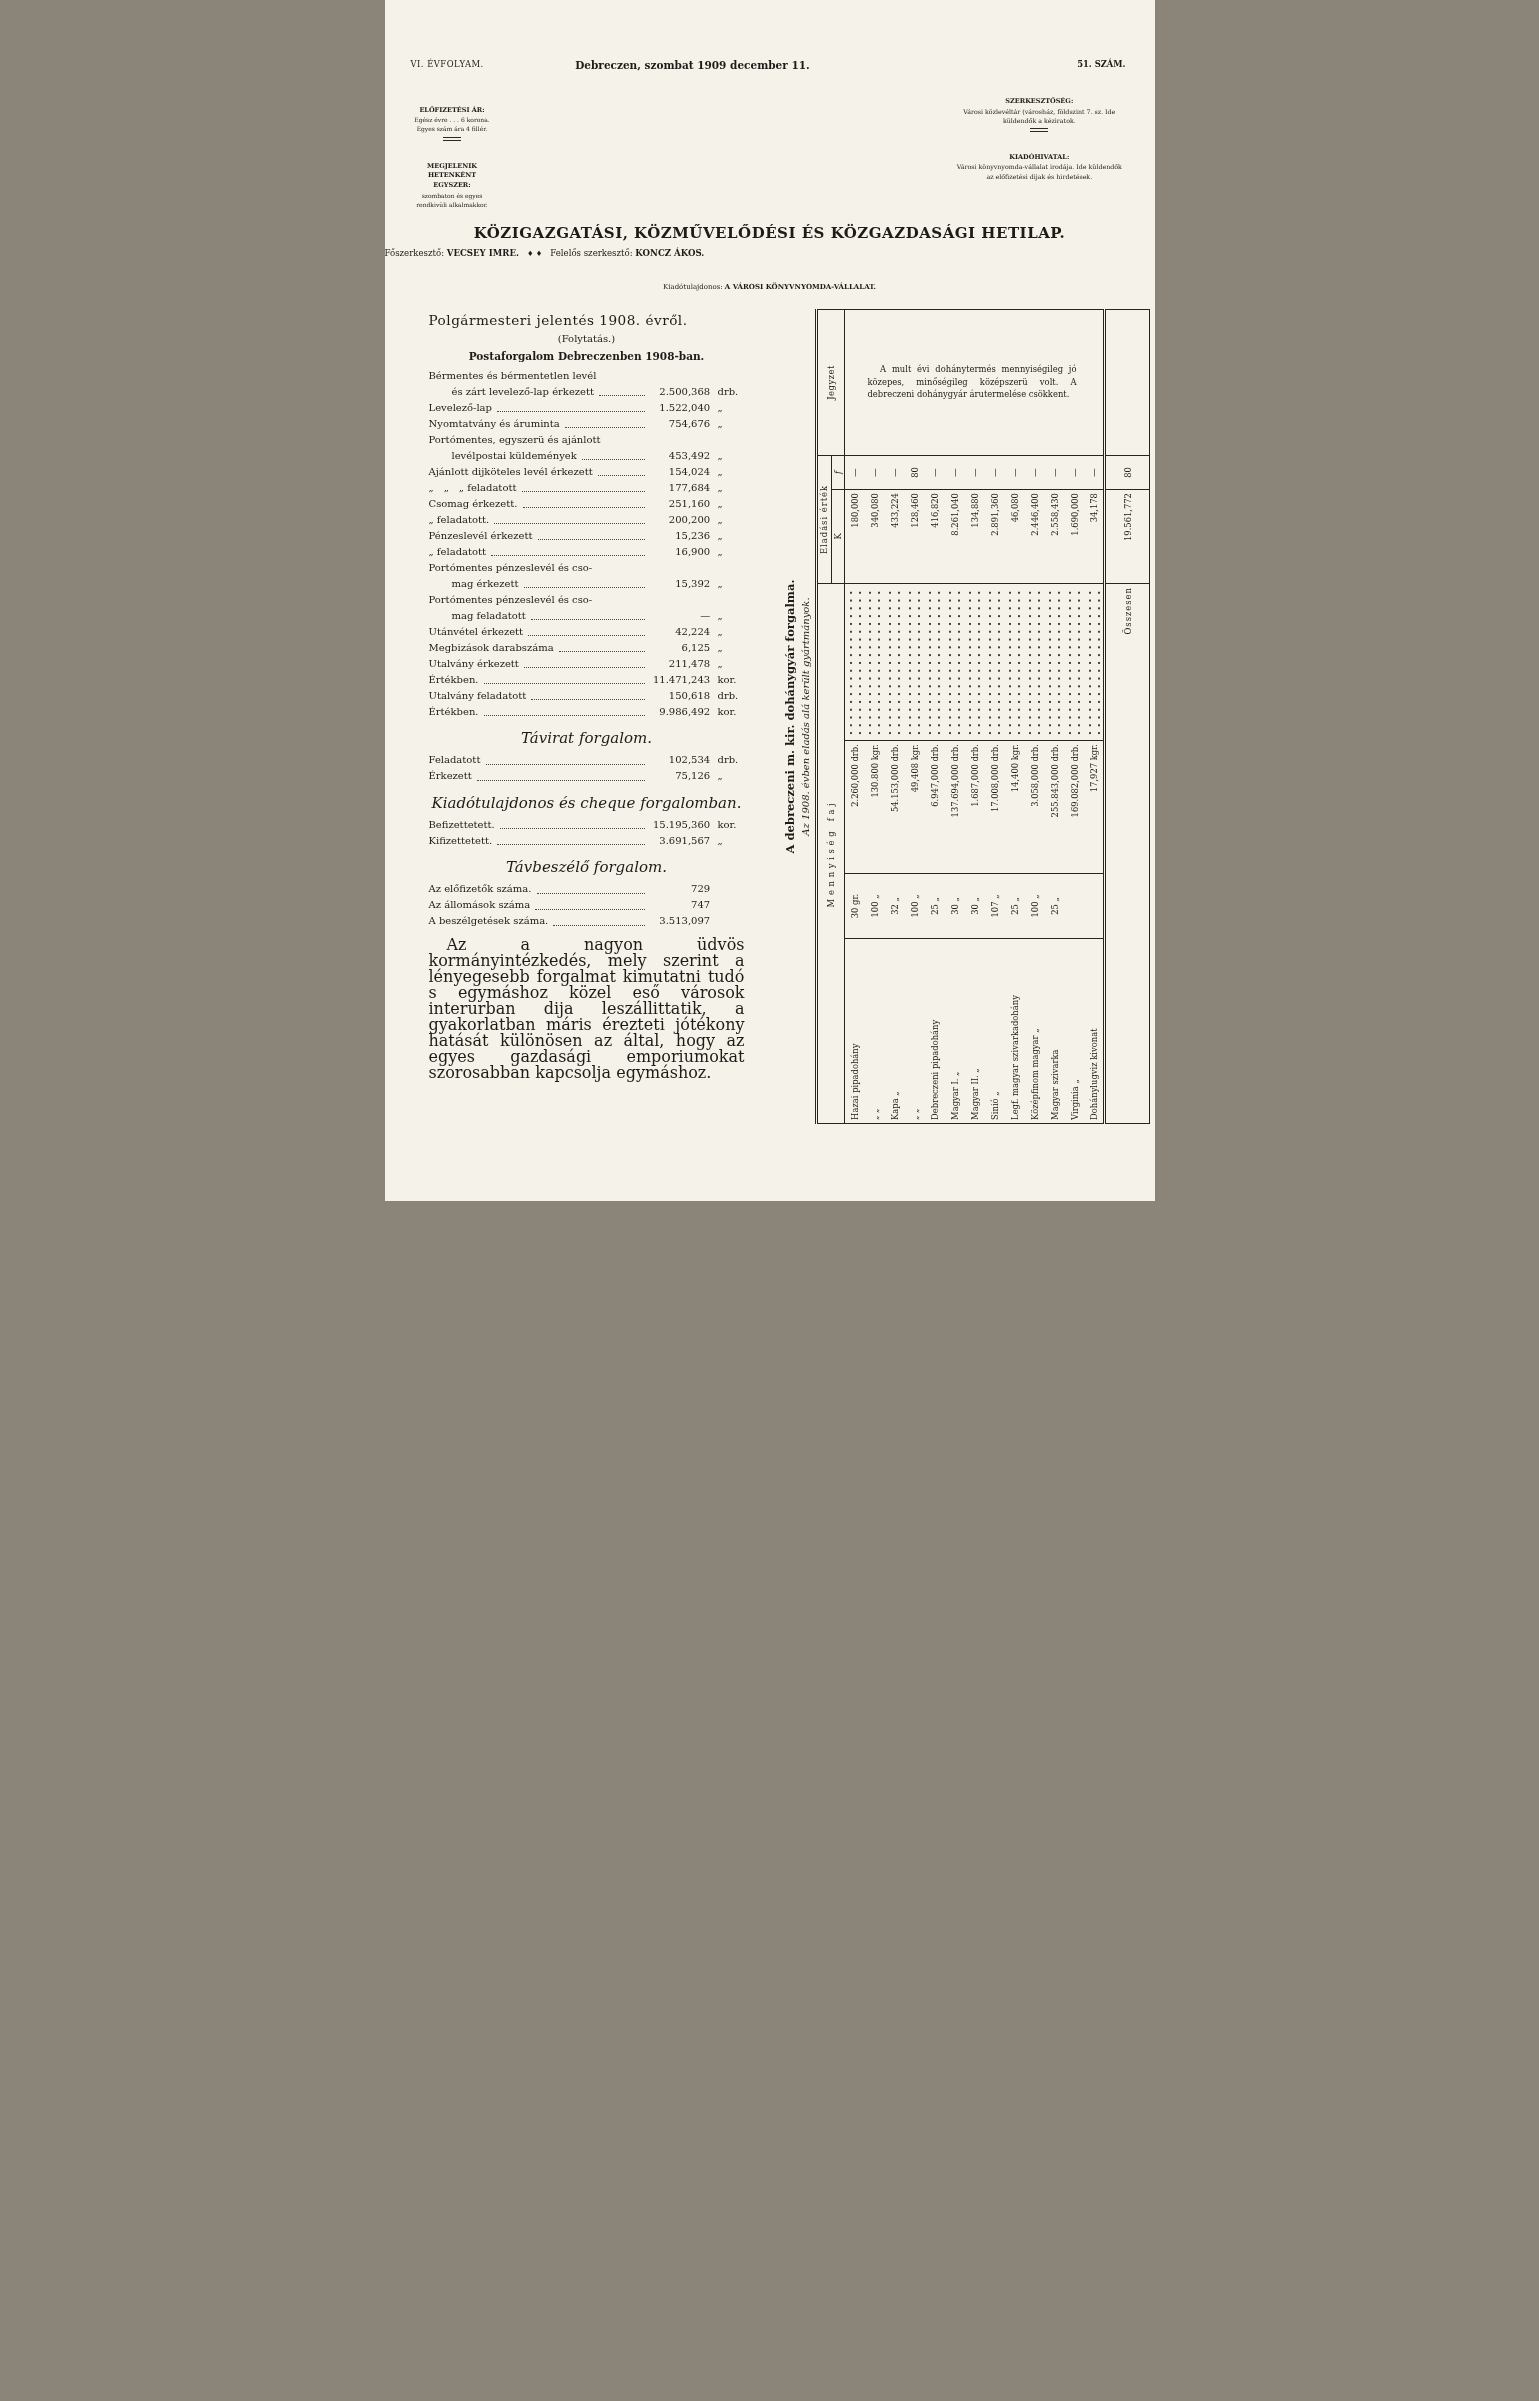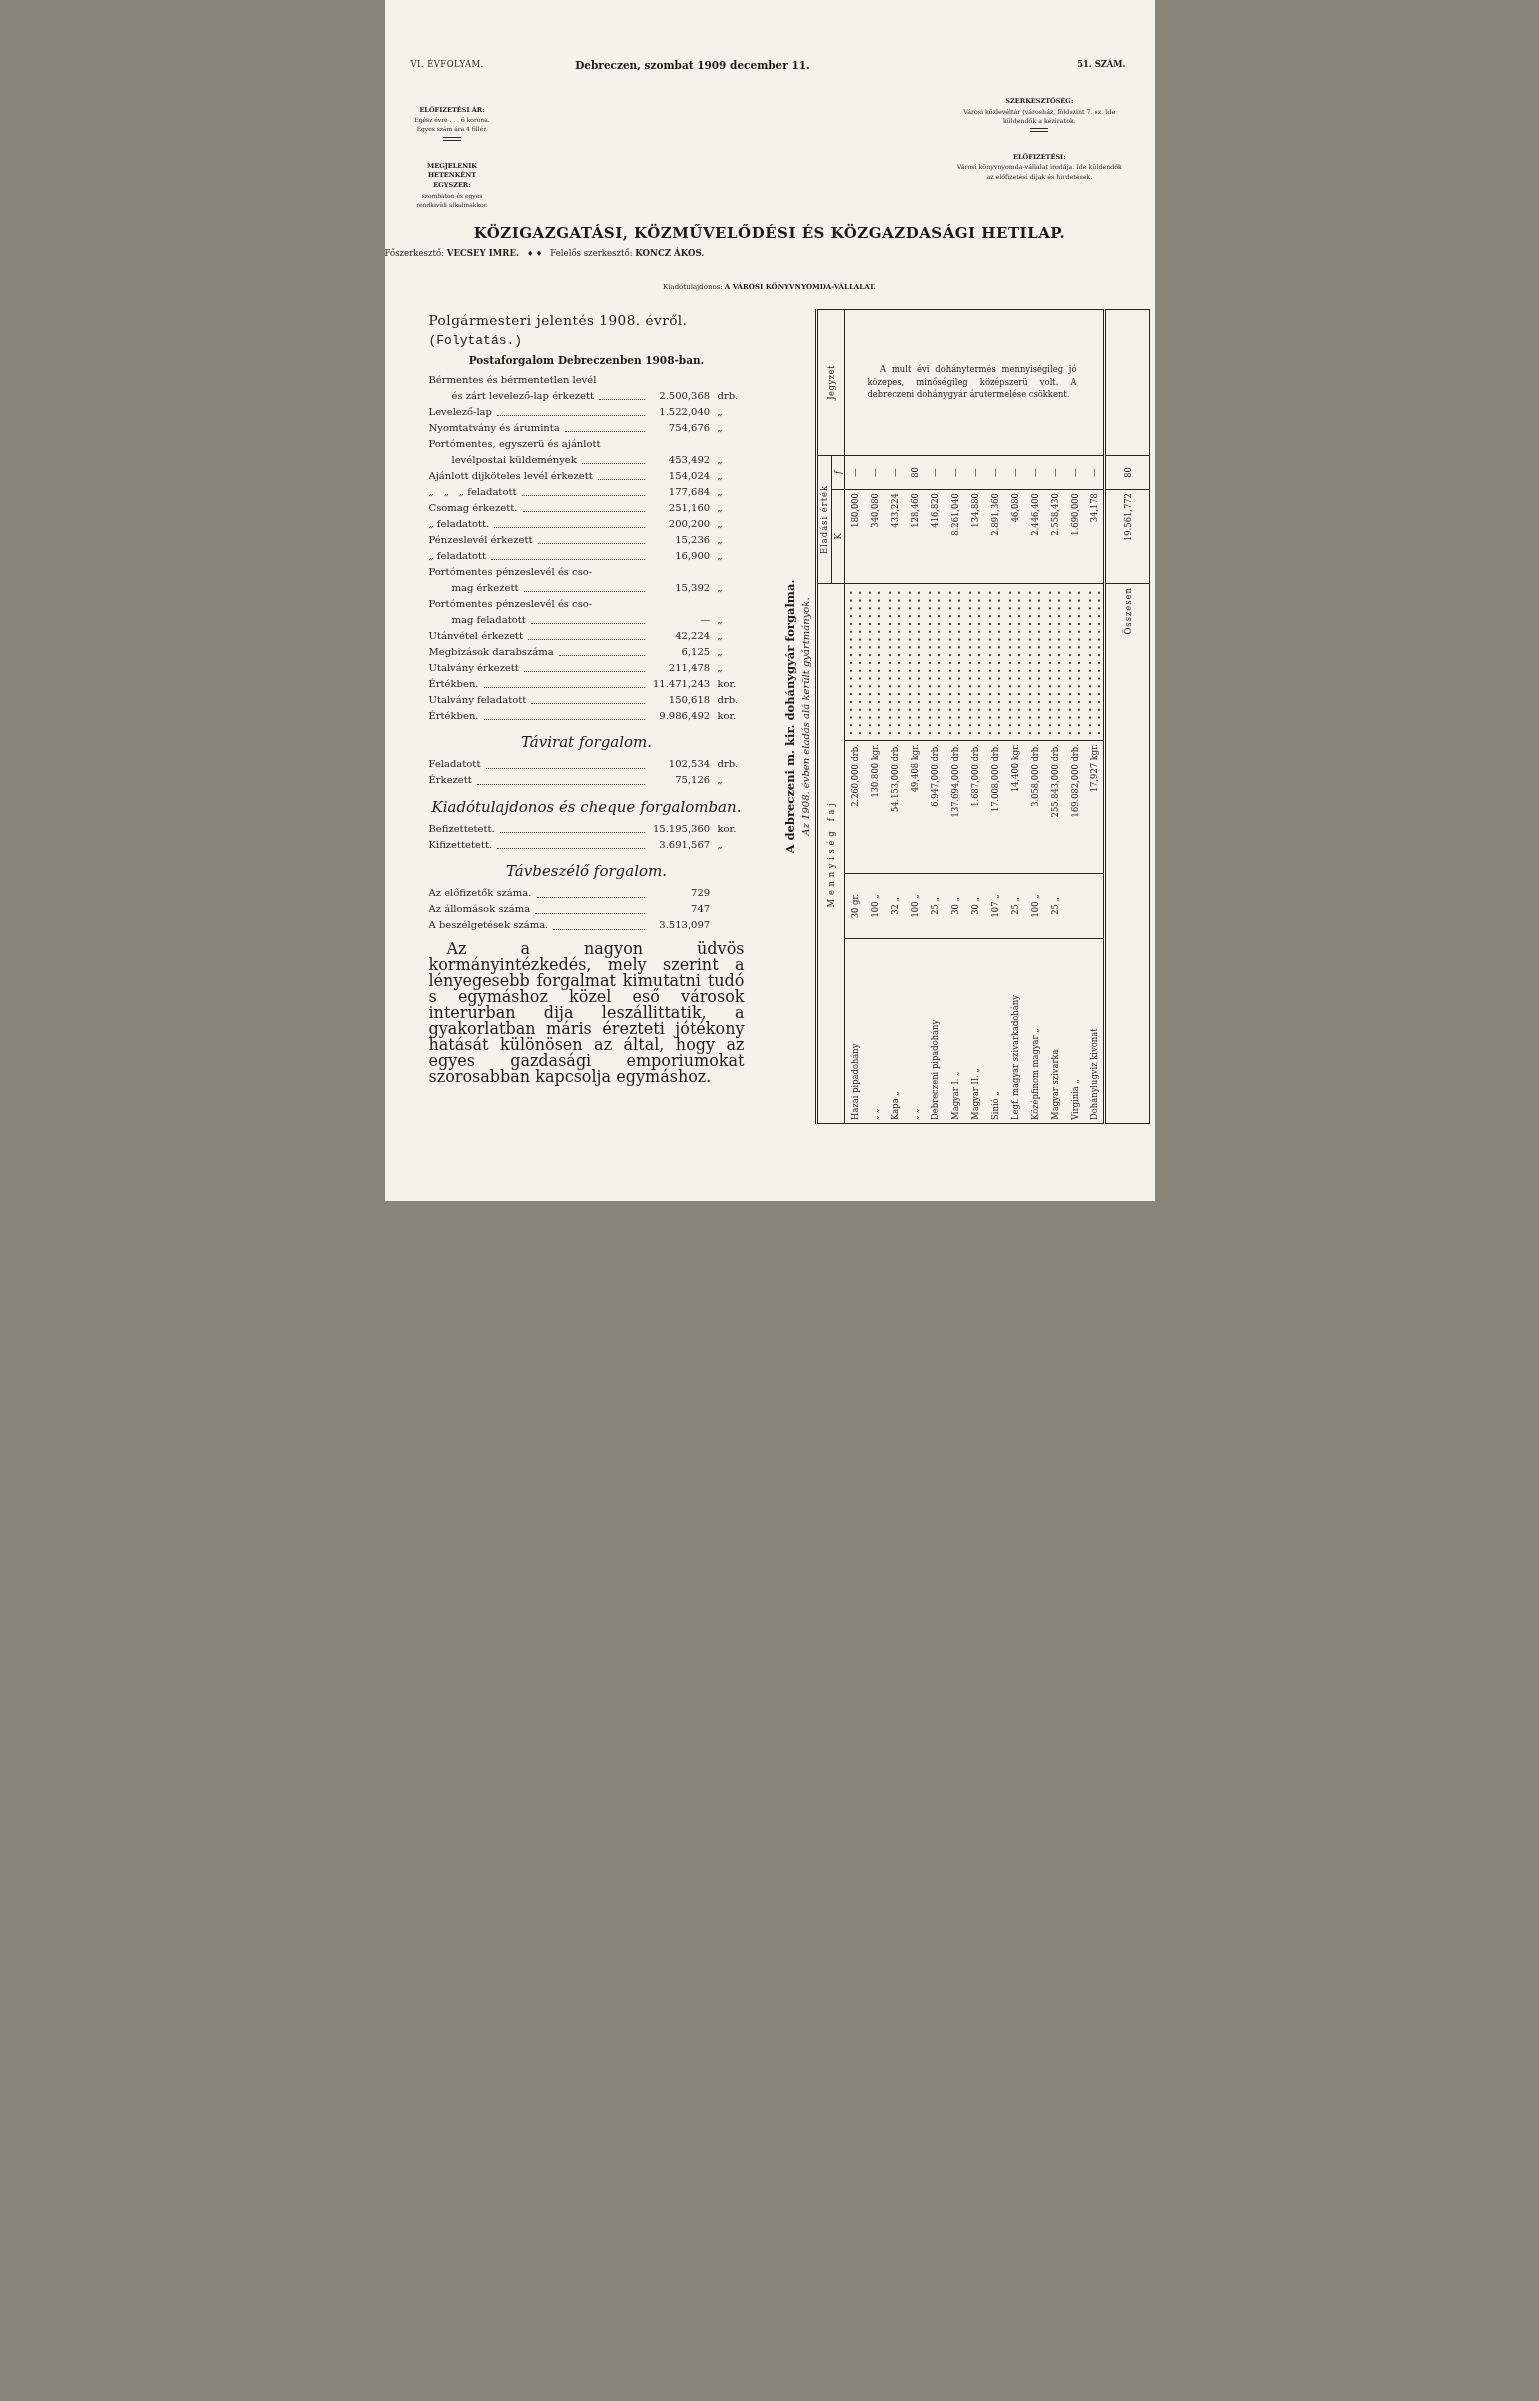--- a/index.html
+++ b/index.html
@@ -26,21 +26,21 @@
   }
   
   .subtitle { position:absolute; top:224px; left:0; width:100%; text-align:center;
     font-size:15px; font-weight:bold; letter-spacing:0.5px; }
   .editors  { position:absolute; top:248px; left:0; width:100%; text-align:left; font-size:8.6px; }
   .editors .diamonds { padding:0 5.2px; font-size:7.3px; }
   .publisher{ position:absolute; top:282px; left:0; width:100%; text-align:center; font-size:7px; }
   
   .col-left { position:absolute; left:44px; top:312px; width:316px; }
   .art-title { margin:0 0 2.1px 0; font-size:13.6px; font-weight:normal; letter-spacing:0.5px; }
-  .folyt { text-align:left; font-size:13px; margin:5.2px 0 6.3px;font-family:Liberation Mono, monospace; }
+  .folyt { text-align:center; font-size:10px; margin:5.2px 0 6.3px; }
   .sec1 { text-align:center; font-size:10.5px; font-weight:bold; margin:0 0 5.2px; }
   .pitem .pre { font-size:10px; line-height:16px; }
   .pitem .pre:empty { display:none; }
   .pitem .pre:not(:empty) + .row { padding-left:23px; }
   .pitem .row { display:flex; align-items:baseline; font-size:10px; line-height:16px; }
   .pitem .lbl { white-space:pre-wrap; }
   .pitem .leader { flex:1 1 auto; min-width:6.3px; border-bottom:1.4px dotted #4c4a40; margin:0 5.2px 3.7px 5.2px; align-self:flex-end; }
   .pitem .val { width:60px; text-align:right; white-space:nowrap; }
   .pitem .unit{ width:27px; padding-left:7.3px; white-space:nowrap; }
   .sub-head { text-align:center; font-style:italic; font-size:15px; margin:9.4px 0 5.2px; }
@@ -98,21 +98,21 @@
       <div>Egész évre . . . 6 korona.</div>
       <div>Egyes szám ára 4 fillér.</div>
       <div class="mdash"></div>
       <div class="b">MEGJELENIK HETENKÉNT EGYSZER:</div>
       <div>szombaton és egyes rendkivüli alkalmakkor.</div>
     </div>
     <div class="m-right m-box">
       <div class="b">SZERKESZTŐSÉG:</div>
       <div>Városi közlevéltár (városház, földszint 7. sz. Ide küldendők a kéziratok.</div>
       <div class="mdash"></div>
-      <div class="b">ELŐFIZETÉSI:</div>
+      <div class="b">KIADÓHIVATAL:</div>
       <div>Városi könyvnyomda-vállalat irodája. Ide küldendők az előfizetési dijak és hirdetések.</div>
     </div>
   </section>
 
   <div class="subtitle">KÖZIGAZGATÁSI, KÖZMŰVELŐDÉSI ÉS KÖZGAZDASÁGI HETILAP.</div>
 
   <div class="editors">
     <span>Főszerkesztő:</span>
     <b>VECSEY IMRE.</b>
     <span class="diamonds">♦ ♦</span>

